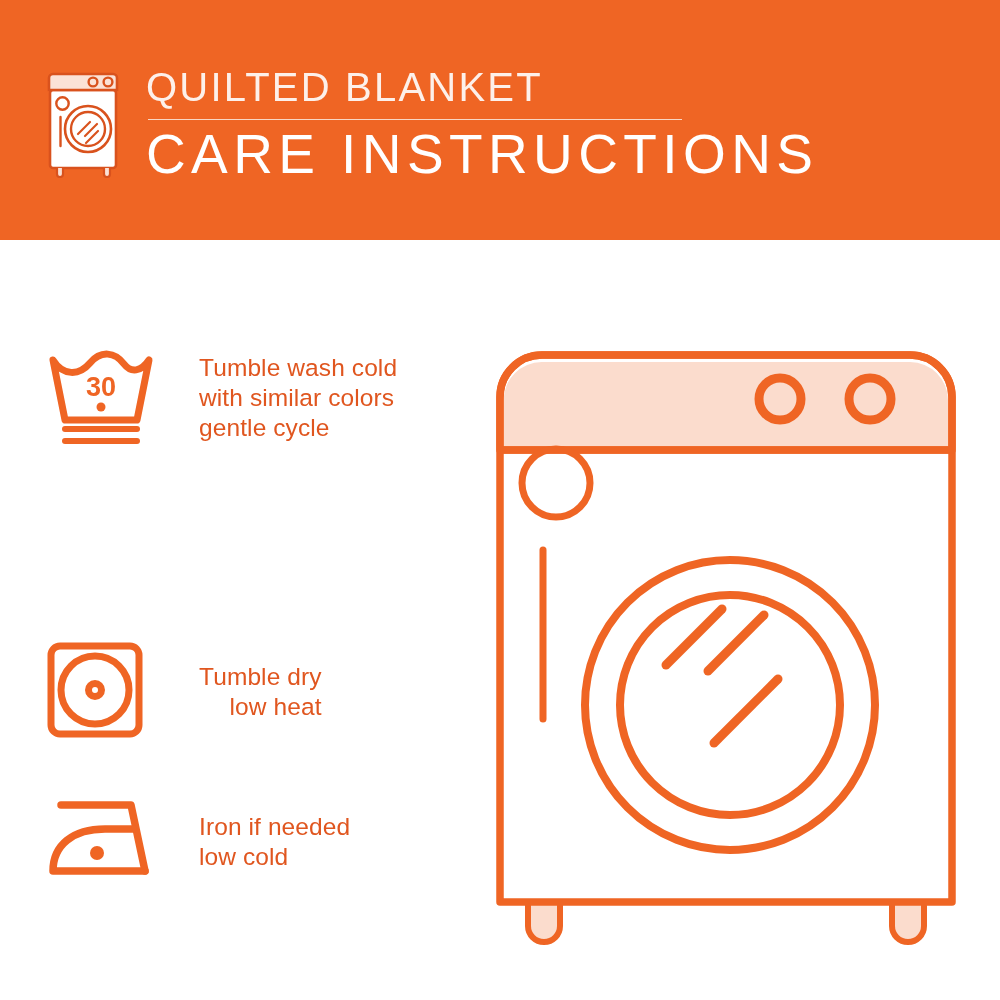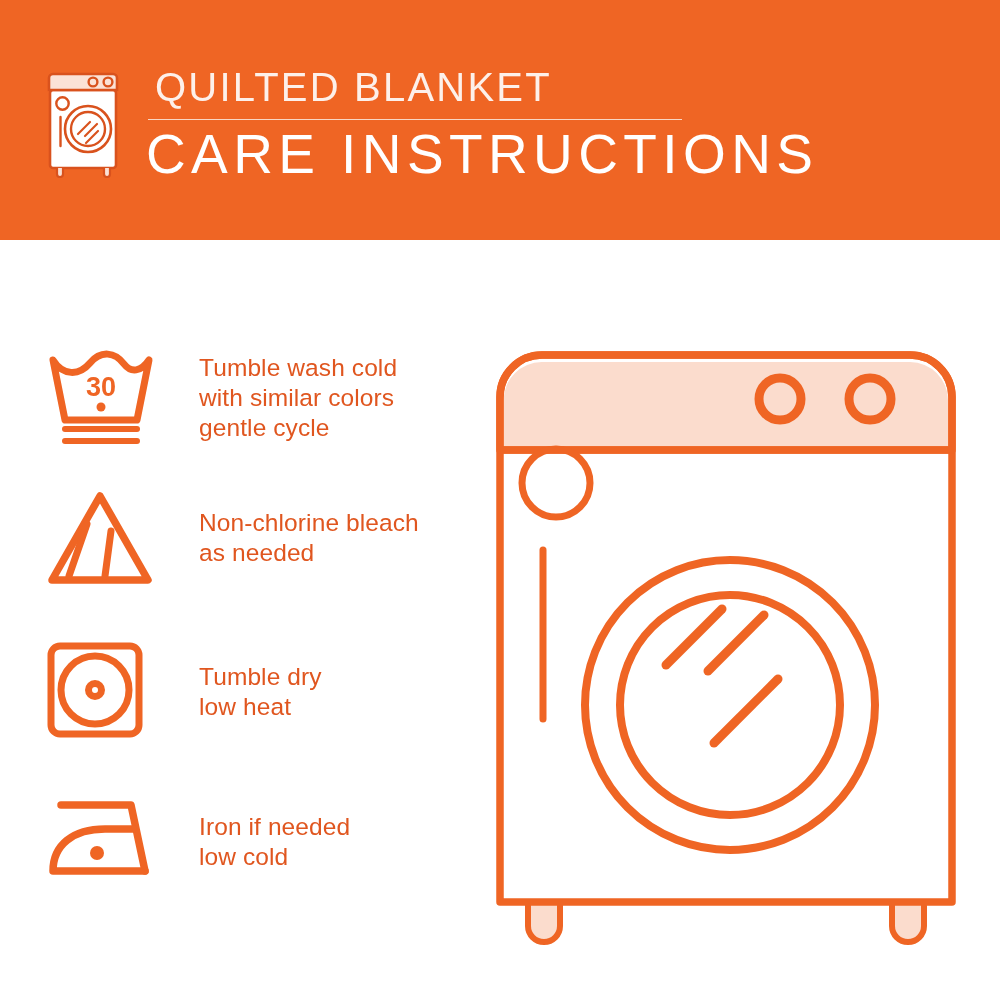--- a/index.html
+++ b/index.html
@@ -44,21 +44,20 @@
     flex-direction: column;
     padding-top: 2px;
   }
   .title-top {
     font-size: 40px;
     line-height: 46px;
     letter-spacing: 2.2px;
     color: #fdf0ea;
     font-weight: 300;
     white-space: nowrap;
-    margin-left: 9px;
   }
   .title-rule {
     height: 1px;
     background: #f8d6c4;
     margin: 9px 0 8px 2px;
     width: 534px;
   }
   .title-bottom {
     font-size: 55px;
     line-height: 52px;
@@ -103,21 +102,21 @@
     color: #e0561f;
     font-size: 24.5px;
     line-height: 30px;
     letter-spacing: 0.1px;
     padding-left: 36px;
     padding-top: 8px;
     white-space: pre-line;
     font-weight: 500;
   }
   .care-item.i1 .care-text { padding-top: 20px; }
-  .care-item.i2 .care-text { padding-top: 22px; }
+  .care-item.i2 .care-text { padding-top: 22px; text-align: right; }
   .care-item.i3 .care-text { padding-top: 20px; }
 
   
   .machine-art {
     position: absolute;
     left: 480px;
     top: 300px;
     width: 490px;
     height: 660px;
   }
@@ -178,31 +177,20 @@
 
         <rect x="17" y="80" width="78" height="6" rx="3" fill="#ef6524"></rect>
         <rect x="17" y="92" width="78" height="6" rx="3" fill="#ef6524"></rect>
       </svg>
     </div>
     <div class="care-text">Tumble wash cold
 with similar colors
 gentle cycle</div>
   </div>
 
-  <div class="care-item i1">
-    <div class="care-symbol s1">
-      <svg viewBox="0 0 110 96" width="110" height="96" aria-hidden="true">
-        <path d="M55 6 L103 90 H7 Z" fill="none" stroke="#ef6524" stroke-width="7.5" stroke-linejoin="round"></path>
-        <line x1="42" y1="34" x2="24" y2="86" stroke="#ef6524" stroke-width="7" stroke-linecap="round"></line>
-        <line x1="66" y1="41" x2="60" y2="86" stroke="#ef6524" stroke-width="7" stroke-linecap="round"></line>
-      </svg>
-    </div>
-    <div class="care-text">Non-chlorine bleach
-as needed</div>
-  </div>
 
   <div class="care-item i2">
     <div class="care-symbol s2">
       <svg viewBox="0 0 100 100" width="100" height="100" aria-hidden="true">
         <rect x="6" y="6" width="88" height="88" rx="9" fill="none" stroke="#ef6524" stroke-width="7"></rect>
         <circle cx="50" cy="50" r="34" fill="none" stroke="#ef6524" stroke-width="7"></circle>
         <circle cx="50" cy="50" r="6.5" fill="none" stroke="#ef6524" stroke-width="7"></circle>
       </svg>
     </div>
     <div class="care-text">Tumble dry

